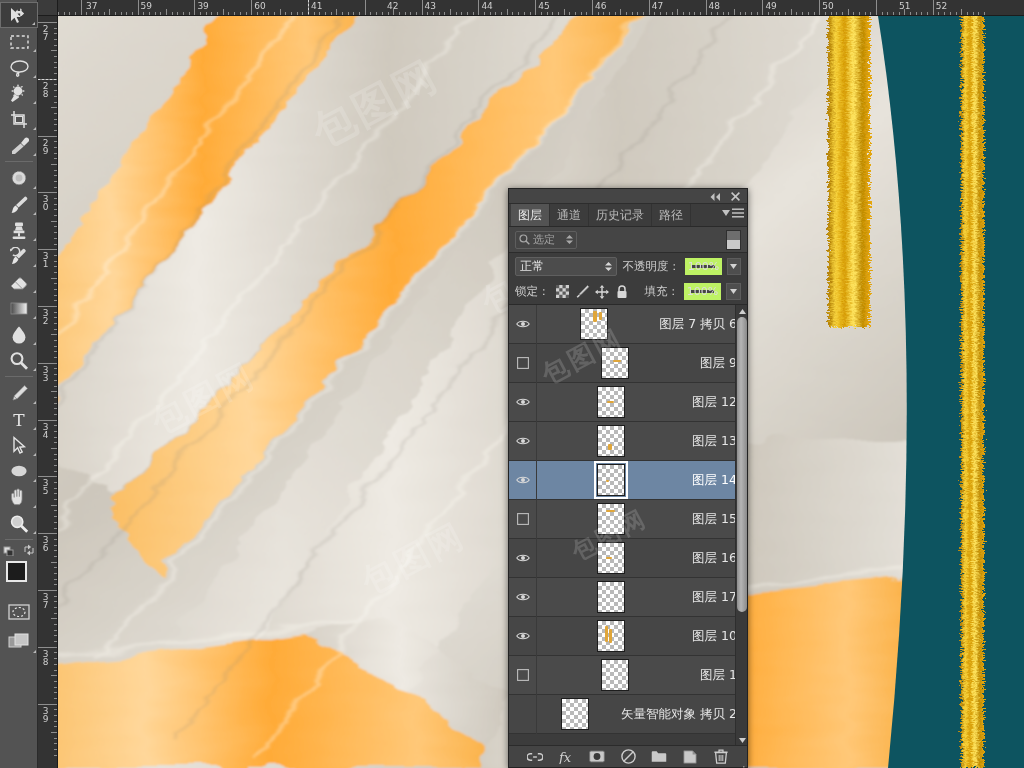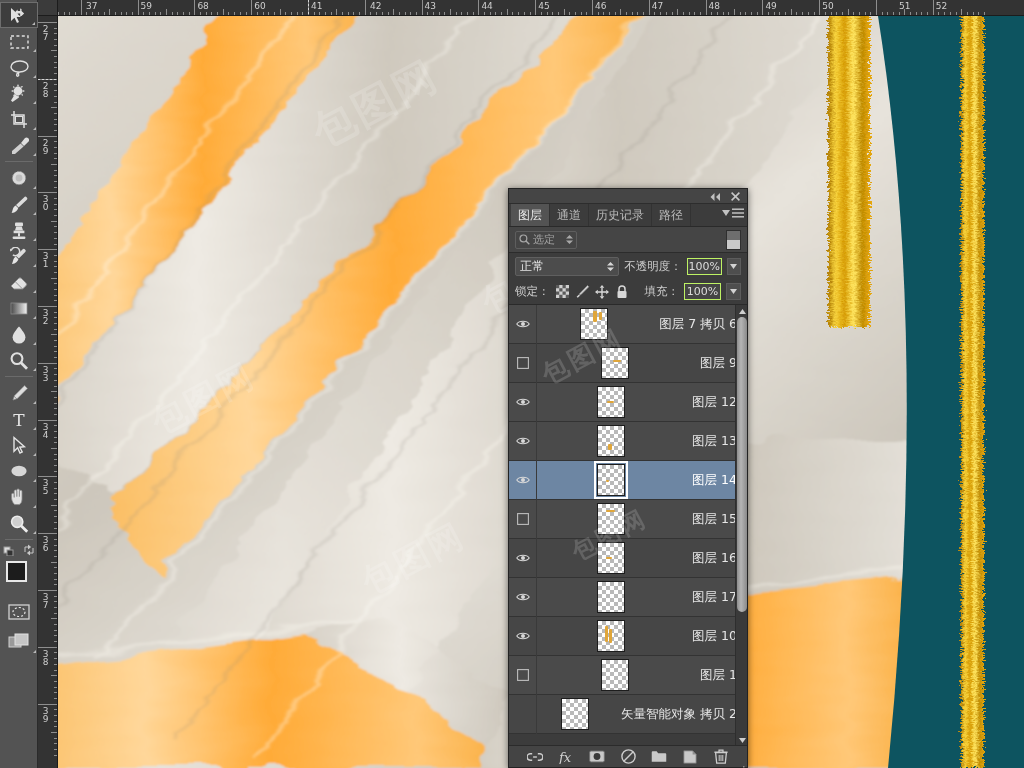--- a/index.html
+++ b/index.html
@@ -70,21 +70,21 @@
   #filterToggle{margin-left:auto;width:13px;height:18px;
                 background:linear-gradient(#6e6e6e 0 50%,#c9c9c9 50% 100%);border:1px solid #2f2f2f;}
 
   #blendRow{height:26px;background:#3c3c3c;display:flex;align-items:center;
             padding:0 6px;box-sizing:border-box;gap:5px;}
   #blendSel{width:110px;height:19px;background:#4c4c4c;border:1px solid #5f5f5f;border-radius:2px;
             display:flex;align-items:center;padding:0 4px;box-sizing:border-box;}
   #blendSel .bl{font-size:12px;color:#e4e4e4;}
   .spin{margin-left:auto;display:flex;flex-direction:column;gap:1px;}
   .lbl{font-size:11.5px;color:#cdcdcd;white-space:nowrap;}
-  .numfield{width:37px;height:17px;background:#454545;border:1px solid #bef264;
+  .numfield{width:37px;height:17px;background:#454545;border:7px solid #bef264;
             display:flex;align-items:center;justify-content:center;box-sizing:border-box;}
   .numfield span{font-size:11px;color:#dcdcdc;}
   .dropbtn{width:15px;height:17px;background:#4e4e4e;border:1px solid #5c5c5c;
            display:flex;align-items:center;justify-content:center;box-sizing:border-box;}
 
   #lockRow{height:26px;background:#3c3c3c;display:flex;align-items:center;
            padding:0 6px;box-sizing:border-box;gap:5px;border-bottom:1px solid #2a2a2a;}
   .lockicon{width:15px;height:15px;display:flex;align-items:center;justify-content:center;}
 
   #listWrap{position:relative;height:441px;background:#3c3c3c;overflow:hidden;}
@@ -245,21 +245,21 @@
       <div class="htick" style="left:105.28px;height:3.5px;"></div>
       <div class="htick" style="left:110.96px;height:3.5px;"></div>
       <div class="htick" style="left:116.63999999999999px;height:3.5px;"></div>
       <div class="htick" style="left:122.32px;height:3.5px;"></div>
       <div class="htick" style="left:128px;height:6px;"></div>
       <div class="htick" style="left:133.68px;height:3.5px;"></div>
       <div class="htick" style="left:139.35999999999999px;height:3.5px;"></div>
       <div class="htick" style="left:145.04px;height:3.5px;"></div>
       <div class="htick" style="left:150.72px;height:3.5px;"></div>
       <div class="htick" style="left:156.39999999999998px;height:16px;"></div>
-      <span class="hlab" style="left:159.39999999999998px;">68</span>
+      <span class="hlab" style="left:159.39999999999998px;">39</span>
       <div class="htick" style="left:162.07999999999998px;height:3.5px;"></div>
       <div class="htick" style="left:167.76px;height:3.5px;"></div>
       <div class="htick" style="left:173.43999999999997px;height:3.5px;"></div>
       <div class="htick" style="left:179.11999999999998px;height:3.5px;"></div>
       <div class="htick" style="left:184.79999999999998px;height:6px;"></div>
       <div class="htick" style="left:190.47999999999996px;height:3.5px;"></div>
       <div class="htick" style="left:196.15999999999997px;height:3.5px;"></div>
       <div class="htick" style="left:201.83999999999997px;height:3.5px;"></div>
       <div class="htick" style="left:207.51999999999998px;height:3.5px;"></div>
       <div class="htick" style="left:213.2px;height:16px;"></div>
@@ -278,21 +278,21 @@
       <div class="htick" style="left:275.68px;height:3.5px;"></div>
       <div class="htick" style="left:281.36px;height:3.5px;"></div>
       <div class="htick" style="left:287.04px;height:3.5px;"></div>
       <div class="htick" style="left:292.72px;height:3.5px;"></div>
       <div class="htick" style="left:298.4px;height:6px;"></div>
       <div class="htick" style="left:304.08px;height:3.5px;"></div>
       <div class="htick" style="left:309.76px;height:3.5px;"></div>
       <div class="htick" style="left:315.44px;height:3.5px;"></div>
       <div class="htick" style="left:321.12px;height:3.5px;"></div>
       <div class="htick" style="left:326.79999999999995px;height:16px;"></div>
-      <span class="hlab" style="left:332px;">42</span>
+      <span class="hlab" style="left:349px;">42</span>
       <div class="htick" style="left:332.47999999999996px;height:3.5px;"></div>
       <div class="htick" style="left:338.15999999999997px;height:3.5px;"></div>
       <div class="htick" style="left:343.84px;height:3.5px;"></div>
       <div class="htick" style="left:349.52px;height:3.5px;"></div>
       <div class="htick" style="left:355.19999999999993px;height:6px;"></div>
       <div class="htick" style="left:360.87999999999994px;height:3.5px;"></div>
       <div class="htick" style="left:366.55999999999995px;height:3.5px;"></div>
       <div class="htick" style="left:372.23999999999995px;height:3.5px;"></div>
       <div class="htick" style="left:377.91999999999996px;height:3.5px;"></div>
       <div class="htick" style="left:383.59999999999997px;height:16px;"></div>

